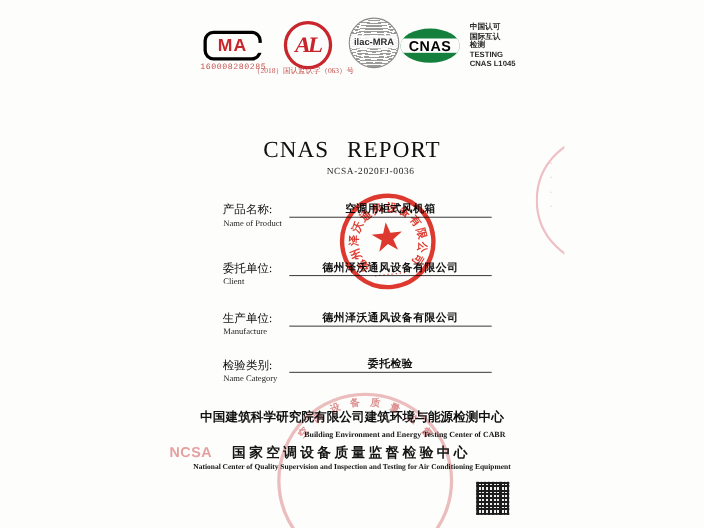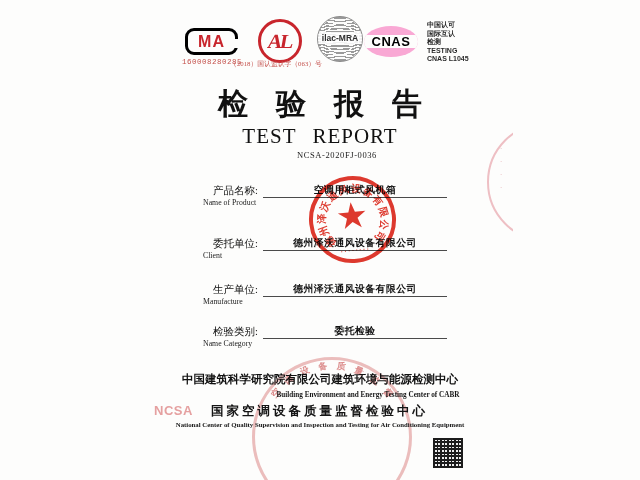--- a/index.html
+++ b/index.html
@@ -21,33 +21,33 @@
        transform:skewX(-10deg);letter-spacing:-2px;}
   .cal-caption{left:226px;top:59px;width:100px;text-align:center;font-size:6.8px;color:#c4504b;}
   .ilac{left:317px;top:16px;width:46px;height:46px;border-radius:50%;border:1px solid #8a8a8a;overflow:hidden;
        box-sizing:border-box;
        background:
          repeating-radial-gradient(ellipse 60px 42px at 50% -35%, #9a9a9a 0 1px, transparent 1px 4px),
          repeating-radial-gradient(ellipse 60px 42px at 50% 135%, #9a9a9a 0 1px, transparent 1px 4px);}
   .ilac .band{position:absolute;left:0;right:0;top:15px;height:12px;background:rgba(255,255,255,0.88);
        display:flex;align-items:center;justify-content:center;
        font-family:"Liberation Sans",sans-serif;font-weight:bold;font-size:8.5px;color:#2e2e2e;}
-  .cnas{left:364px;top:26px;width:54px;height:31px;background:#f9a8d4;border-radius:50%;overflow:hidden;}
+  .cnas{left:364px;top:26px;width:54px;height:31px;background:#15803d;border-radius:50%;overflow:hidden;}
   .cnas .band{position:absolute;left:-3px;right:-3px;top:9px;height:13px;background:#fdfdfc;
        display:flex;align-items:center;justify-content:center;
        font-family:"Liberation Sans",sans-serif;font-weight:bold;font-size:13px;color:#000;letter-spacing:0.5px;}
   .accred{left:427px;top:21px;width:70px;font-family:"Liberation Sans",sans-serif;color:#2b2b2b;
        font-size:7px;line-height:8.6px;font-weight:bold;}
   
   .title-zh{left:0;top:84px;width:640px;text-align:center;font-family:"DejaVu Sans","Liberation Sans",sans-serif;
        font-weight:bold;font-size:30px;letter-spacing:28px;text-indent:28px;color:#111;}
   .title-en{left:0;top:124px;width:640px;text-align:center;font-size:21px;letter-spacing:1px;word-spacing:10px;color:#111;}
   .report-no{left:17px;top:150px;width:640px;text-align:center;font-size:8.5px;letter-spacing:0.6px;color:#222;}
   
-  .flabel{left:213px;width:70px;font-size:10.5px;color:#111;}
+  .flabel{left:190px;width:70px;font-size:10.5px;color:#111;text-align:center;}
   .flabel-en{left:203px;width:90px;font-size:7.8px;color:#222;}
   .fline{left:263px;width:184px;border-top:1px solid #4a4a4a;height:0;}
   .fvalue{left:263px;width:184px;text-align:center;font-size:9.8px;font-weight:bold;color:#111;letter-spacing:0.5px;}
   
   .seal{left:309px;top:176px;width:87px;height:87px;border:4px solid #dd2a1e;border-radius:50%;
        box-sizing:border-box;transform:rotate(-6deg);mix-blend-mode:multiply;opacity:0.93;}
   .seal .star{position:absolute;left:0;right:0;top:18px;text-align:center;font-size:36px;color:#dd2a1e;line-height:1;}
   .seal .arc-center{position:absolute;left:50%;top:50%;}
   .seal .arc-center span{position:absolute;font-family:"DejaVu Sans",sans-serif;font-weight:bold;
        font-size:10px;color:#dd2a1e;transform-origin:center;}
@@ -121,22 +121,21 @@
   </div>
 
   <div class="abs accred">
     <div>中国认可</div>
     <div>国际互认</div>
     <div>检测</div>
     <div>TESTING</div>
     <div>CNAS L1045</div>
   </div>
 
-  <div class="abs title-zh">检验报告</div>
-  <div class="abs title-en">TEST REPORT</div>
+  <div class="abs title-en">CNAS REPORT</div>
   <div class="abs report-no">NCSA-2020FJ-0036</div>
 
   <div class="abs flabel" style="top:184px">产品名称:</div>
   <div class="abs flabel-en" style="top:198px">Name of Product</div>
   <div class="abs fvalue" style="top:184px">空调用柜式风机箱</div>
   <div class="abs fline" style="top:197px"></div>
 
   <div class="abs flabel" style="top:237px">委托单位:</div>
   <div class="abs flabel-en" style="top:251px">Client</div>
   <div class="abs fvalue" style="top:237px">德州泽沃通风设备有限公司</div>

